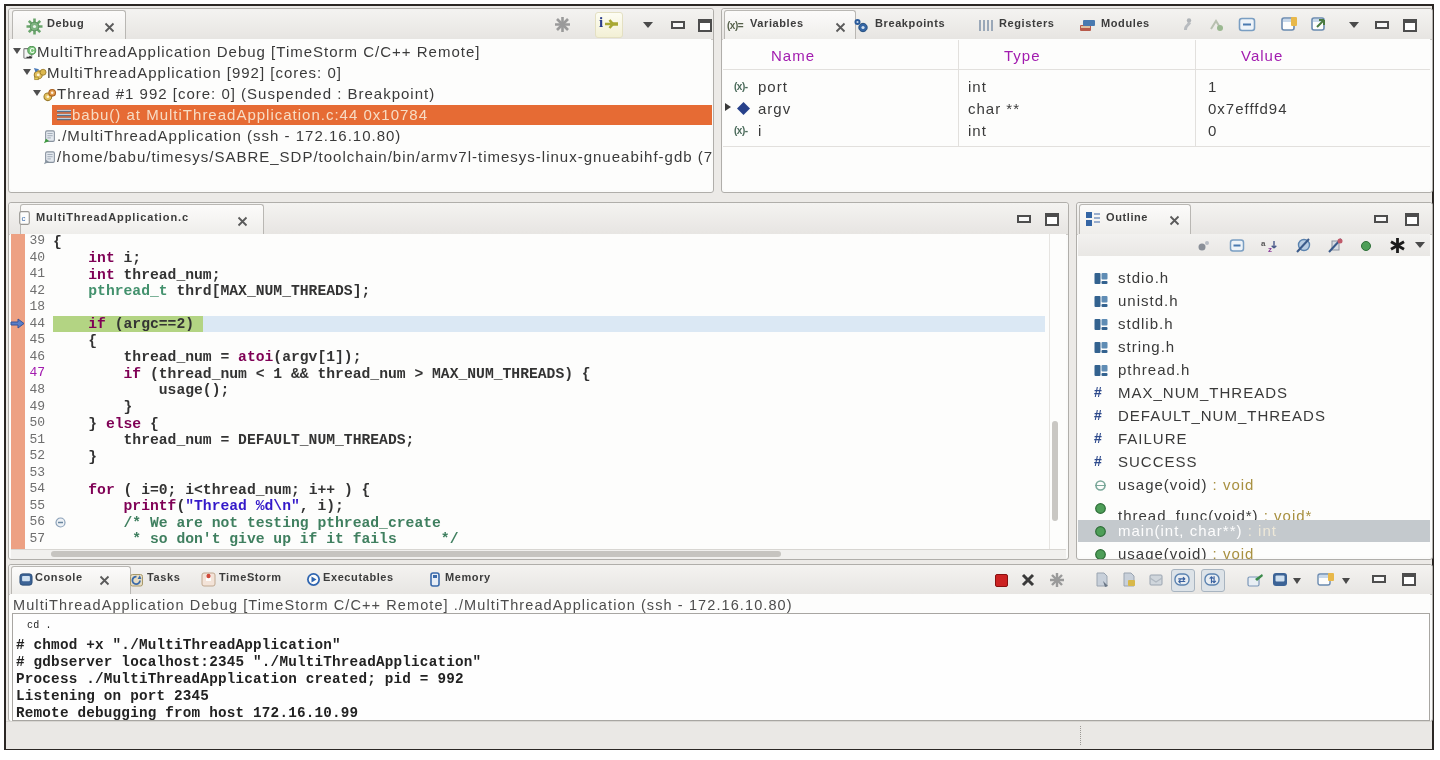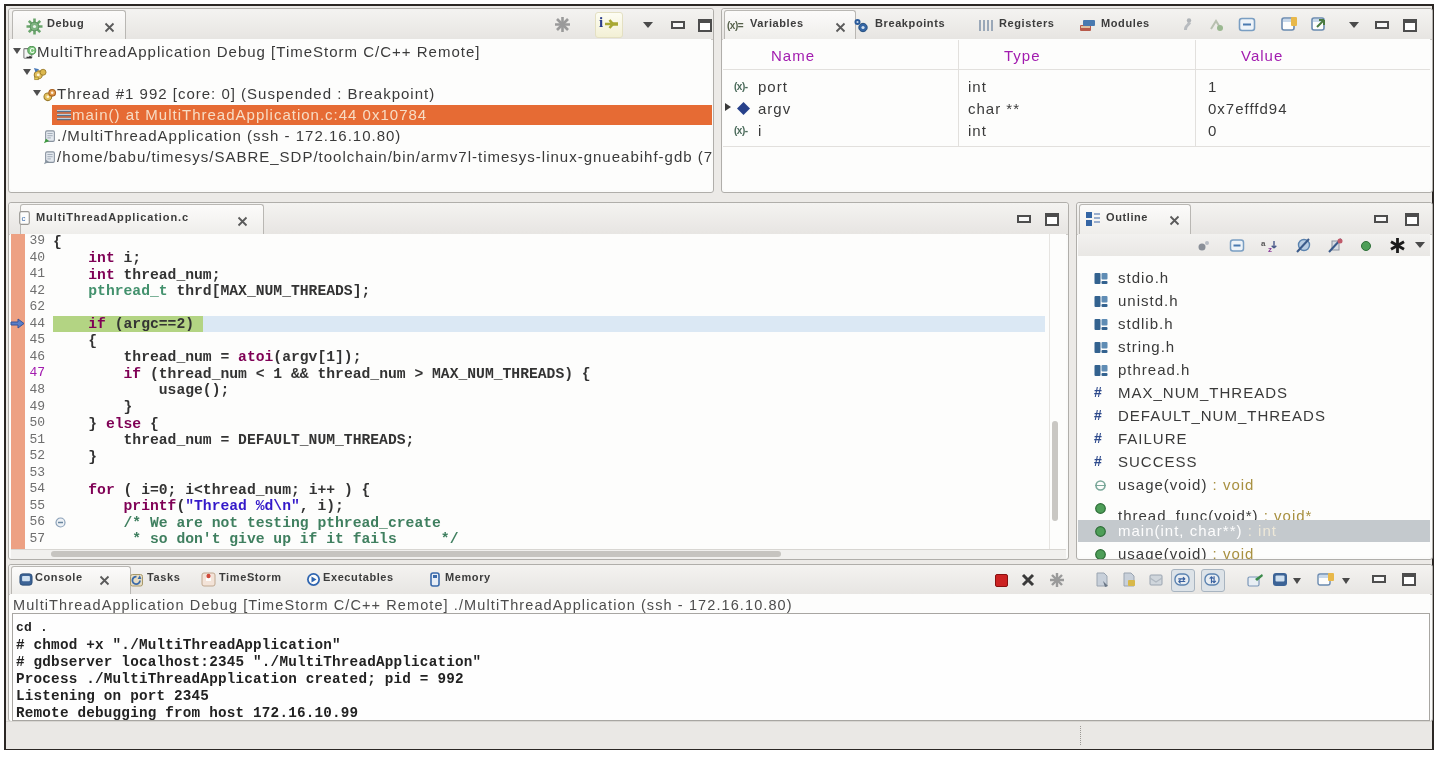--- a/index.html
+++ b/index.html
@@ -76,20 +76,21 @@
   </svg>
   <div class="ab treetxt" style="left:28px;top:34px;">MultiThreadApplication Debug [TimeStorm C/C++ Remote]</div>
   <div class="ab tri-d" style="left:14px;top:60px;"></div>
   <svg class="ab" style="left:24px;top:58px;" width="14" height="14" viewBox="0 0 16 16">
     <circle cx="6" cy="9" r="4.6" fill="#e4c05c" stroke="#9a7c2e" stroke-width="1.2"></circle>
     <circle cx="6" cy="9" r="1.6" fill="#fdf6dc"></circle>
     <circle cx="11.5" cy="6" r="3.4" fill="#dcb84e" stroke="#9a7c2e" stroke-width="1"></circle>
     <path d="M1 1 L7 2.5 L3 6 Z" fill="#4a7ab8"></path>
     <rect x="2" y="11.5" width="4" height="3" fill="#e8d050" stroke="#9a7c2e" stroke-width="0.8"></rect>
   </svg>
+  <div class="ab treetxt" style="left:38px;top:55px;">MultiThreadApplication [992] [cores: 0]</div>
   <div class="ab tri-d" style="left:24px;top:81px;"></div>
   <svg class="ab" style="left:34px;top:79px;" width="14" height="14" viewBox="0 0 16 16">
     <circle cx="5.5" cy="10" r="4.4" fill="#e4c05c" stroke="#9a7c2e" stroke-width="1.2"></circle>
     <circle cx="5.5" cy="10" r="1.5" fill="#fdf6dc"></circle>
     <circle cx="10.5" cy="5.5" r="3.8" fill="#e09a4a" stroke="#a86020" stroke-width="1.2"></circle>
     <circle cx="10.5" cy="5.5" r="1.4" fill="#fdf0e0"></circle>
   </svg>
   <div class="ab treetxt" style="left:48px;top:76px;">Thread #1 992 [core: 0] (Suspended : Breakpoint)</div>
   <div class="ab" style="left:43px;top:96px;width:660px;height:20px;background:#e66b34;"></div>
   <svg class="ab" style="left:48px;top:100px;" width="14" height="12" viewBox="0 0 14 12">
@@ -97,21 +98,21 @@
         <line x1="0" y1="2" x2="14" y2="2"></line>
         <line x1="0" y1="6" x2="14" y2="6"></line>
         <line x1="0" y1="10" x2="14" y2="10"></line>
       </g>
     <g stroke="#cdd9e4" stroke-width="1">
         <line x1="0" y1="1.4" x2="14" y2="1.4"></line>
         <line x1="0" y1="5.4" x2="14" y2="5.4"></line>
         <line x1="0" y1="9.4" x2="14" y2="9.4"></line>
       </g>
   </svg>
-  <div class="ab treetxt" style="left:63px;top:97px;color:#f7dcc4;">main() at MultiThreadApplication.c:44 0x10784</div>
+  <div class="ab treetxt" style="left:63px;top:97px;color:#f7dcc4;">babu() at MultiThreadApplication.c:44 0x10784</div>
   <svg class="ab" style="left:34px;top:121px;" width="14" height="14" viewBox="0 0 16 16">
     <rect x="3" y="1" width="10" height="12" rx="1.5" fill="#e3e8ee" stroke="#88929e" stroke-width="1.2"></rect>
     <g stroke="#9aa6b2" stroke-width="1">
         <line x1="5" y1="4" x2="11" y2="4"></line>
         <line x1="5" y1="6.5" x2="11" y2="6.5"></line>
         <line x1="5" y1="9" x2="9" y2="9"></line>
       </g>
     <path d="M1 15 L7 12.5 L3.5 10 Z" fill="#3d9a3d"></path>
   </svg>
   <div class="ab treetxt" style="left:48px;top:118px;">./MultiThreadApplication (ssh - 172.16.10.80)</div>
@@ -229,21 +230,21 @@
   <div class="ab" style="left:2px;top:31px;width:14px;height:315px;background:#eda183;"></div>
   <div id="code">
       <div class="ab mono" style="left:16px;top:30.0px;width:20px;text-align:right;font-size:13px;color:#6e6e6e;">39</div>
       <pre class="ab mono" style="left:44px;top:30.5px;font-size:14.7px;color:#333;font-weight:600;">{</pre>
       <div class="ab mono" style="left:16px;top:46.6px;width:20px;text-align:right;font-size:13px;color:#6e6e6e;">40</div>
       <pre class="ab mono" style="left:44px;top:47.05000000000001px;font-size:14.7px;color:#333;font-weight:600;">    <span class="kw">int</span> i;</pre>
       <div class="ab mono" style="left:16px;top:63.1px;width:20px;text-align:right;font-size:13px;color:#6e6e6e;">41</div>
       <pre class="ab mono" style="left:44px;top:63.60000000000002px;font-size:14.7px;color:#333;font-weight:600;">    <span class="kw">int</span> thread_num;</pre>
       <div class="ab mono" style="left:16px;top:79.6px;width:20px;text-align:right;font-size:13px;color:#6e6e6e;">42</div>
       <pre class="ab mono" style="left:44px;top:80.14999999999998px;font-size:14.7px;color:#333;font-weight:600;">    <span class="typ">pthread_t</span> thrd[MAX_NUM_THREADS];</pre>
-      <div class="ab mono" style="left:16px;top:96.2px;width:20px;text-align:right;font-size:13px;color:#6e6e6e;">62</div>
+      <div class="ab mono" style="left:16px;top:96.2px;width:20px;text-align:right;font-size:13px;color:#6e6e6e;">18</div>
       <pre class="ab mono" style="left:44px;top:96.69999999999999px;font-size:14.7px;color:#333;font-weight:600;"></pre>
       <div class="ab" style="left:44px;top:112.8px;width:992px;height:16px;background:#dbe8f4;"></div>
       <div class="ab" style="left:44px;top:112.8px;width:150px;height:16px;background:#b3d483;"></div>
       <svg class="ab" style="left:1px;top:113.8px;" width="15" height="13" viewBox="0 0 15 13">
         <path d="M1 5 H8 V2 L14 6.5 L8 11 V8 H1 Z" fill="#5a7ec8" stroke="#33539a" stroke-width="1"></path>
       </svg>
       <div class="ab mono" style="left:16px;top:112.8px;width:20px;text-align:right;font-size:13px;color:#6e6e6e;">44</div>
       <pre class="ab mono" style="left:44px;top:113.25px;font-size:14.7px;color:#333;font-weight:600;">    <span class="kw">if</span> (argc==2)</pre>
       <div class="ab mono" style="left:16px;top:129.3px;width:20px;text-align:right;font-size:13px;color:#6e6e6e;">45</div>
       <pre class="ab mono" style="left:44px;top:129.8px;font-size:14.7px;color:#333;font-weight:600;">    {</pre>
@@ -487,21 +488,21 @@
       <div class="ab tri-d" style="left:1333px;top:13px;border-top-color:#4a4a4a;"></div>
       <div class="ab btn-min" style="left:1363px;top:10px;"></div>
       <div class="ab btn-max" style="left:1393px;top:8px;"></div>
     </div>
 
   <div class="ab" style="left:1px;top:29px;width:1420px;height:127px;background:#fdfdfc;border-radius:0 0 3px 3px;"></div>
   <div class="ab" style="left:4px;top:32px;font-size:14.5px;color:#4c4c4c;white-space:nowrap;letter-spacing:1.1px;">MultiThreadApplication Debug [TimeStorm C/C++ Remote] ./MultiThreadApplication (ssh - 172.16.10.80)</div>
 
   <div class="ab" style="left:3px;top:48px;width:1416px;height:106px;background:#fefefe;border:1px solid #a8a6a2;"></div>
   <div id="conlines">
-      <pre class="ab mono" style="left:7px;top:55px;font-size:13px;color:#222;font-weight:700;letter-spacing:0.2px;">cd .</pre>
+      <pre class="ab mono" style="left:18px;top:55px;font-size:10px;color:#222;font-weight:400;letter-spacing:0.2px;">cd .</pre>
       <pre class="ab mono" style="left:7px;top:72px;font-size:14.3px;color:#222;font-weight:600;letter-spacing:0.2px;"># chmod +x "./MultiThreadApplication"</pre>
       <pre class="ab mono" style="left:7px;top:89px;font-size:14.3px;color:#222;font-weight:600;letter-spacing:0.2px;"># gdbserver localhost:2345 "./MultiThreadApplication"</pre>
       <pre class="ab mono" style="left:7px;top:106px;font-size:14.3px;color:#222;font-weight:600;letter-spacing:0.2px;">Process ./MultiThreadApplication created; pid = 992</pre>
       <pre class="ab mono" style="left:7px;top:123px;font-size:14.3px;color:#222;font-weight:600;letter-spacing:0.2px;">Listening on port 2345</pre>
       <pre class="ab mono" style="left:7px;top:140px;font-size:14.3px;color:#222;font-weight:600;letter-spacing:0.2px;">Remote debugging from host 172.16.10.99</pre>
     </div>
 </div>
 
 <div class="ab" style="left:6px;top:721px;width:1426px;height:27px;background:#eae8e5;border-top:1px solid #d8d6d2;"></div>
 <div class="ab" style="left:1080px;top:726px;width:1px;height:19px;border-left:1px dotted #9a9894;"></div>

